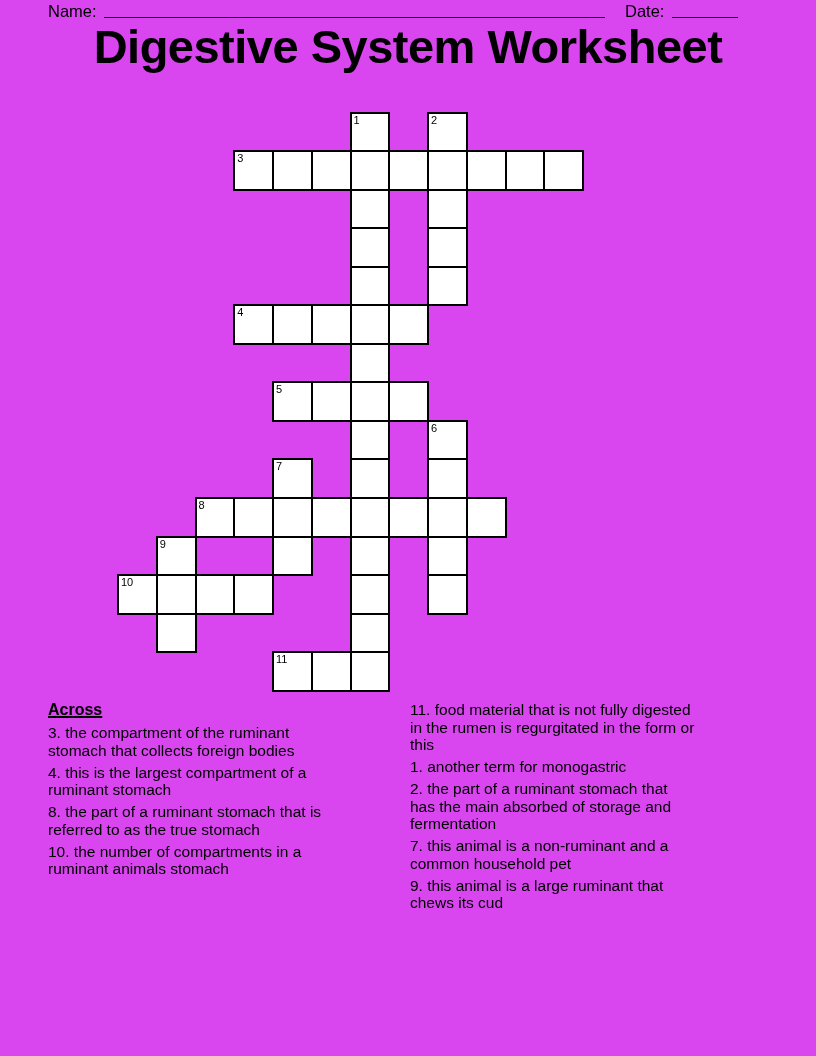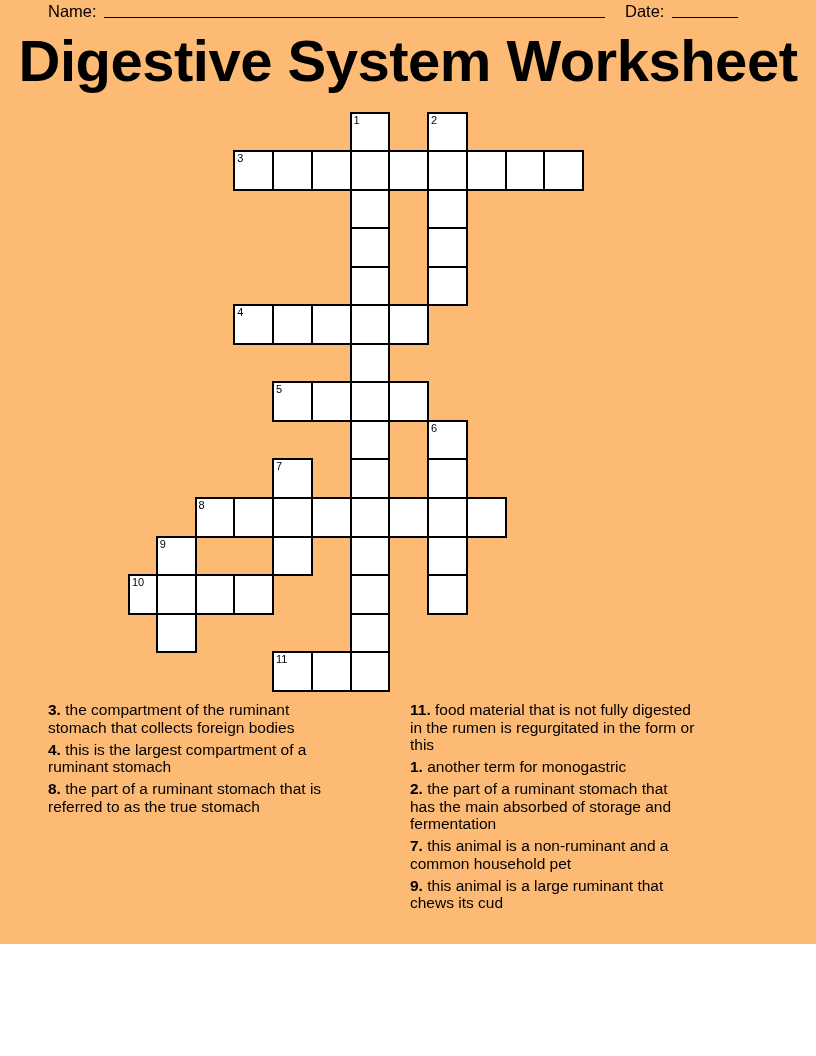--- a/index.html
+++ b/index.html
@@ -1,35 +1,35 @@
 <!DOCTYPE html>
 <html><head>
 <meta charset="utf-8">
 <style>
   html,body{margin:0;padding:0;background:#fff;}
-  .page{position:relative;width:816px;height:944px;background:#fdba74;overflow:hidden;
+  .page{position:relative;width:816px;height:1056px;background:#d946ef;overflow:hidden;
         font-family:"Liberation Sans",sans-serif;color:#000;}
   .hdr-label{position:absolute;top:2px;font-size:16.5px;line-height:19px;}
   #name-label{left:48px;}
   #date-label{left:625px;}
   .blank{position:absolute;top:2px;height:15px;border-bottom:1.5px solid #000;}
   #name-blank{left:104px;width:501px;}
   #date-blank{left:672px;width:66px;}
-  .title{position:absolute;top:32px;left:0;width:816px;text-align:center;
-         font-size:58px;font-weight:bold;line-height:58px;letter-spacing:-0.5px;margin:0;}
+  .title{position:absolute;top:18px;left:0;width:816px;text-align:center;
+         font-size:47px;font-weight:bold;line-height:58px;letter-spacing:-0.5px;margin:0;}
   #grid{position:absolute;left:0;top:0;width:816px;height:1056px;}
   .cell{position:absolute;background:#fff;border:2px solid #000;box-sizing:border-box;}
   .cellnum{position:absolute;top:0px;left:2px;font-size:11px;line-height:13px;font-weight:normal;}
   .clue-col{position:absolute;top:701px;}
   #clues-left{left:48px;width:356px;}
   #clues-right{left:410px;width:364px;}
   .clue-heading{font-size:16px;font-weight:bold;text-decoration:underline;
                 text-decoration-thickness:1.5px;line-height:18px;margin:0 0 5px 0;}
   .clue{font-size:15.5px;line-height:17.5px;margin:0 0 4.5px 0;white-space:pre-line;}
-  .clue b{font-weight:bold;text-align:center;}
+  .clue b{font-weight:normal;text-align:center;}
 </style>
 </head>
 <body>
 
 <div class="page">
 
   <span class="hdr-label" id="name-label">Name:</span>
   <div class="blank" id="name-blank"></div>
 
   <span class="hdr-label" id="date-label">Date:</span>
@@ -93,45 +93,48 @@
       <div class="cell" style="left: 349.5px; top: 497px; width: 40.75px; height: 40.55px;"></div>
       <div class="cell" style="left: 388.25px; top: 497px; width: 40.75px; height: 40.55px;"></div>
       <div class="cell" style="left: 427px; top: 497px; width: 40.75px; height: 40.55px;"></div>
       <div class="cell" style="left: 465.75px; top: 497px; width: 40.75px; height: 40.55px;"></div>
       <div class="cell" style="left: 155.75px; top: 535.55px; width: 40.75px; height: 40.55px;">
         <span class="cellnum">9</span>
       </div>
       <div class="cell" style="left: 272px; top: 535.55px; width: 40.75px; height: 40.55px;"></div>
       <div class="cell" style="left: 349.5px; top: 535.55px; width: 40.75px; height: 40.55px;"></div>
       <div class="cell" style="left: 427px; top: 535.55px; width: 40.75px; height: 40.55px;"></div>
-      <div class="cell" style="left: 128px; top: 574.1px; width: 40.75px; height: 40.55px;">
+      <div class="cell" style="left: 117px; top: 574.1px; width: 40.75px; height: 40.55px;">
         <span class="cellnum">10</span>
       </div>
       <div class="cell" style="left: 155.75px; top: 574.1px; width: 40.75px; height: 40.55px;"></div>
       <div class="cell" style="left: 194.5px; top: 574.1px; width: 40.75px; height: 40.55px;"></div>
       <div class="cell" style="left: 233.25px; top: 574.1px; width: 40.75px; height: 40.55px;"></div>
       <div class="cell" style="left: 349.5px; top: 574.1px; width: 40.75px; height: 40.55px;"></div>
       <div class="cell" style="left: 427px; top: 574.1px; width: 40.75px; height: 40.55px;"></div>
       <div class="cell" style="left: 155.75px; top: 612.65px; width: 40.75px; height: 40.55px;"></div>
       <div class="cell" style="left: 349.5px; top: 612.65px; width: 40.75px; height: 40.55px;"></div>
       <div class="cell" style="left: 272px; top: 651.2px; width: 40.75px; height: 40.55px;">
         <span class="cellnum">11</span>
       </div>
       <div class="cell" style="left: 310.75px; top: 651.2px; width: 40.75px; height: 40.55px;"></div>
       <div class="cell" style="left: 349.5px; top: 651.2px; width: 40.75px; height: 40.55px;"></div>
     </div>
 
   <div class="clue-col" id="clues-left">
+    <h3 class="clue-heading">Across</h3>
     <div id="across-list">
         <div class="clue"><b>3.</b><span> the compartment of the ruminant
 stomach that collects foreign bodies</span></div>
         <div class="clue"><b>4.</b><span> this is the largest compartment of a
 ruminant stomach</span></div>
         <div class="clue"><b>8.</b><span> the part of a ruminant stomach that is
 referred to as the true stomach</span></div>
+        <div class="clue"><b>10.</b><span> the number of compartments in a
+ruminant animals stomach</span></div>
       </div>
   </div>
 
   <div class="clue-col" id="clues-right">
     <div id="across-overflow">
         <div class="clue"><b>11.</b><span> food material that is not fully digested
 in the rumen is regurgitated in the form or
 this</span></div>
       </div>
     <div id="down-list">

